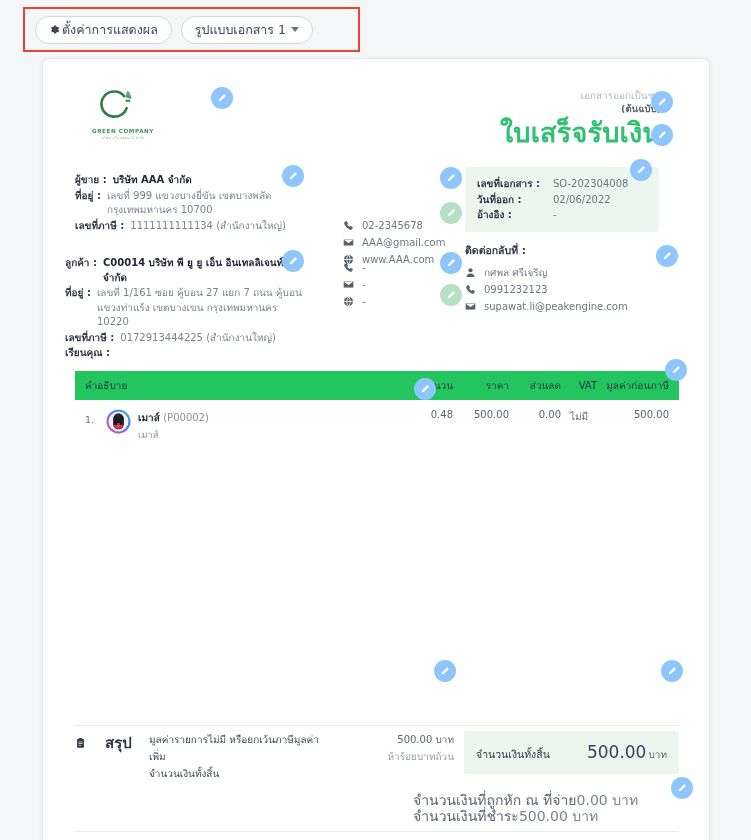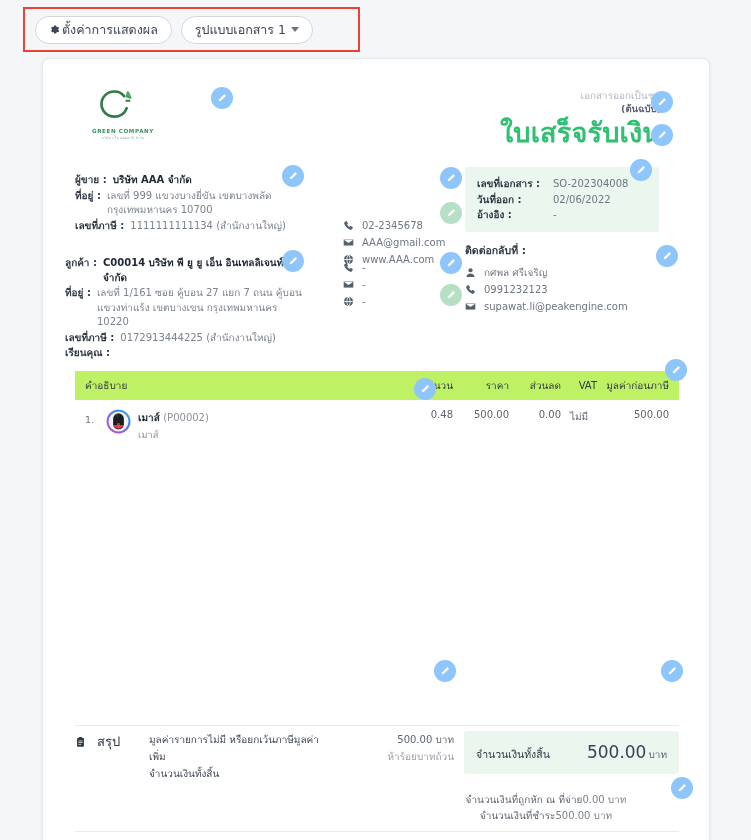--- a/index.html
+++ b/index.html
@@ -111,21 +111,21 @@
   .irow .iv { color: #6e7681; }
 
   
   .replyto { position: absolute; left: 422px; top: 183px; width: 220px; }
   .replyto-title { font-size: 10.5px; font-weight: 700; color: #2f3845; margin-bottom: 5px; }
 
   
   .table { position: absolute; left: 32px; top: 312px; width: 604px; }
   .thead {
     display: flex; align-items: center;
-    background: #bef264; height: 29px; padding: 0 10px;
+    background: #22c55e; height: 29px; padding: 0 10px;
     font-size: 10px; color: #2f3845;
   }
   .tbody-row { display: flex; align-items: flex-start; padding: 9px 10px 0; font-size: 10px; }
   .c-desc { flex: 1; }
   .c-qty  { width: 52px; text-align: right; }
   .c-price{ width: 56px; text-align: right; }
   .c-disc { width: 52px; text-align: right; }
   .c-vat  { width: 36px; text-align: center; }
   .c-amt  { width: 72px; text-align: right; }
   .thead .c-vat { text-align: right; }
@@ -138,38 +138,38 @@
   }
   .prod-txt { padding-top: 1px; }
   .prod-name { font-size: 10px; color: #1f2733; font-weight: 700; }
   .prod-name .code { color: #8b9099; font-weight: 400; }
   .prod-desc { font-size: 9.5px; color: #8b9099; margin-top: 2px; }
   .cell-muted { color: #5d646f; }
 
   
   .divider { position: absolute; left: 32px; width: 604px; height: 1px; background: #e9ebee; }
   .summary { position: absolute; left: 32px; top: 672px; width: 604px; }
-  .sum-label { display: flex; align-items: center; gap: 11px; font-size: 13px; color: #2f3845; font-weight: 400; width: 74px; flex: none; }
+  .sum-label { display: flex; align-items: center; gap: 19px; font-size: 15px; color: #2f3845; font-weight: 700; width: 74px; flex: none; }
   .sum-flex { display: flex; align-items: flex-start; }
   .sum-mid { flex: 1; font-size: 10px; color: #3d4653; line-height: 17px; }
   .sum-amt-col { width: 122px; text-align: right; font-size: 10px; line-height: 17px; }
   .sum-amt-col .muted { color: #9aa0a8; }
   .sum-amt-col .dark { color: #5d646f; }
   .grand-box {
     width: 215px; margin-left: 10px;
     background: #eaf6ee; border-radius: 3px;
     padding: 11px 12px; display: flex;
     align-items: baseline; justify-content: space-between;
   }
   .grand-label { font-size: 10.5px; color: #2f3845; }
   .grand-val { font-size: 17px; color: #36415a; font-weight: 400; }
   .grand-val .unit { font-size: 10px; color: #5d646f; margin-left: 2px; }
 
   .below-rows { position: absolute; left: 370px; top: 733px; width: 266px; }
-  .brow { display: flex; justify-content: center; font-size: 10px; line-height: 16px; color: #5d646f; }
+  .brow { display: flex; justify-content: flex-start; font-size: 14px; line-height: 16px; color: #5d646f; }
   .brow .bl { color: #5d646f; }
   .brow .bv { color: #7b828d; }
 
   
   .payment { position: absolute; left: 32px; top: 780px; width: 604px; display: flex; align-items: flex-start; }
   .pay-label { display: flex; align-items: center; gap: 5px; font-size: 10.5px; color: #2f3845; font-weight: 700; width: 74px; flex: none; }
   .pay-kv { width: 190px; font-size: 10px; line-height: 17px; }
   .pay-kv .row { display: flex; }
   .pay-kv .k { color: #2f3845; width: 84px; flex: none; }
   .pay-kv .v { color: #7b828d; }

